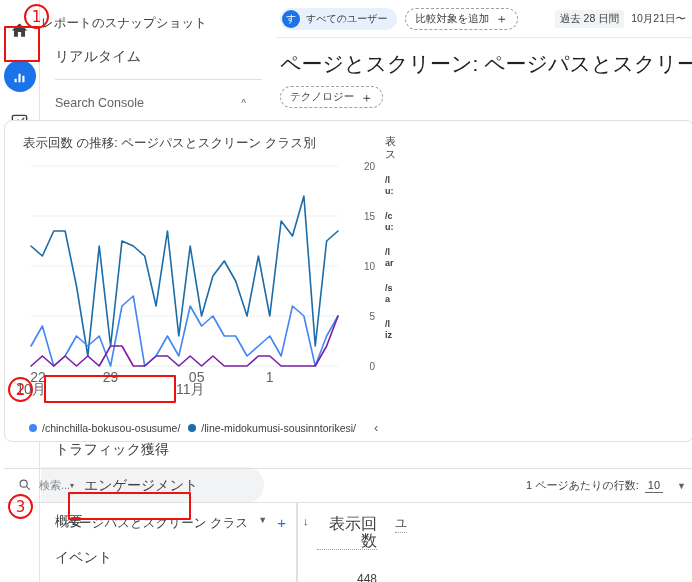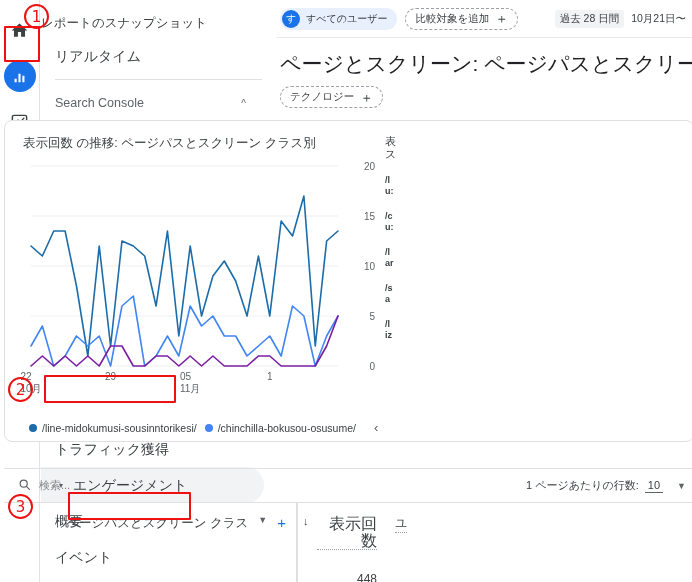--- a/index.html
+++ b/index.html
@@ -58,21 +58,21 @@
     border-radius: 0 18px 18px 0;
     margin-right: 12px;
     white-space: nowrap;
   }
   .nav-row.section {
     color: #5f6368;
     font-size: 12.5px;
   }
   .nav-row.section.shaded { background: #f1f3f4; }
   .nav-row .label { line-height: 1; }
-  .nav-row.indent1 { padding-left: 14px; }
+  .nav-row.indent1 { padding-left: 25px; }
   .nav-row.indent2 { }
   .caret {
     display: inline-block;
     width: 12px; margin-right: 6px;
     color: #5f6368;
     font-size: 8px;
     text-align: center;
   }
   .caret.right::before { content: "\25B8"; }
   .caret.down::before  { content: "\25BE"; }
@@ -171,22 +171,22 @@
   }
   .plot-wrap { position: relative; width: 350px; height: 240px; }
   .plot-wrap svg { display: block; }
   .ytick {
     position: absolute; right: -2px;
     font-size: 10px; color: #5f6368;
     transform: translateY(-50%);
   }
   .xtick {
     position: absolute;
-    font-size: 10px; color: #5f6368;
-    text-align: left;
+    font-size: 14px; color: #5f6368;
+    text-align: right;
     line-height: 12px;
     transform: translateX(-50%);
   }
   .legend {
     display: flex; align-items: center;
     margin-top: 22px; padding-left: 6px;
     white-space: nowrap; overflow: hidden;
   }
   .legend-item {
     display: flex; align-items: center;
@@ -481,26 +481,26 @@
                 <div>11月</div>
               </div>
               <div class="xtick" style="left: 246.778px; top: 213px;">
                 <div>1</div>
               </div>
             </div>
         </div>
 
         <div class="legend">
           <div class="legend-item">
+            <span class="legend-dot" style="background:#4285f4"></span>
+            <span>/chinchilla-bokusou-osusume/</span>
+          </div>
+          <div class="legend-item">
             <span class="legend-dot" style="background:#1b6ca8"></span>
             <span>/line-midokumusi-sousinntorikesi/</span>
-          </div>
-          <div class="legend-item">
-            <span class="legend-dot" style="background:#4285f4"></span>
-            <span>/chinchilla-bokusou-osusume/</span>
           </div>
           <span class="legend-nav">
             <span>‹</span>
             
           </span>
         </div>
       </div>
 
       <div class="right-pane">
         <div class="rp-title">

